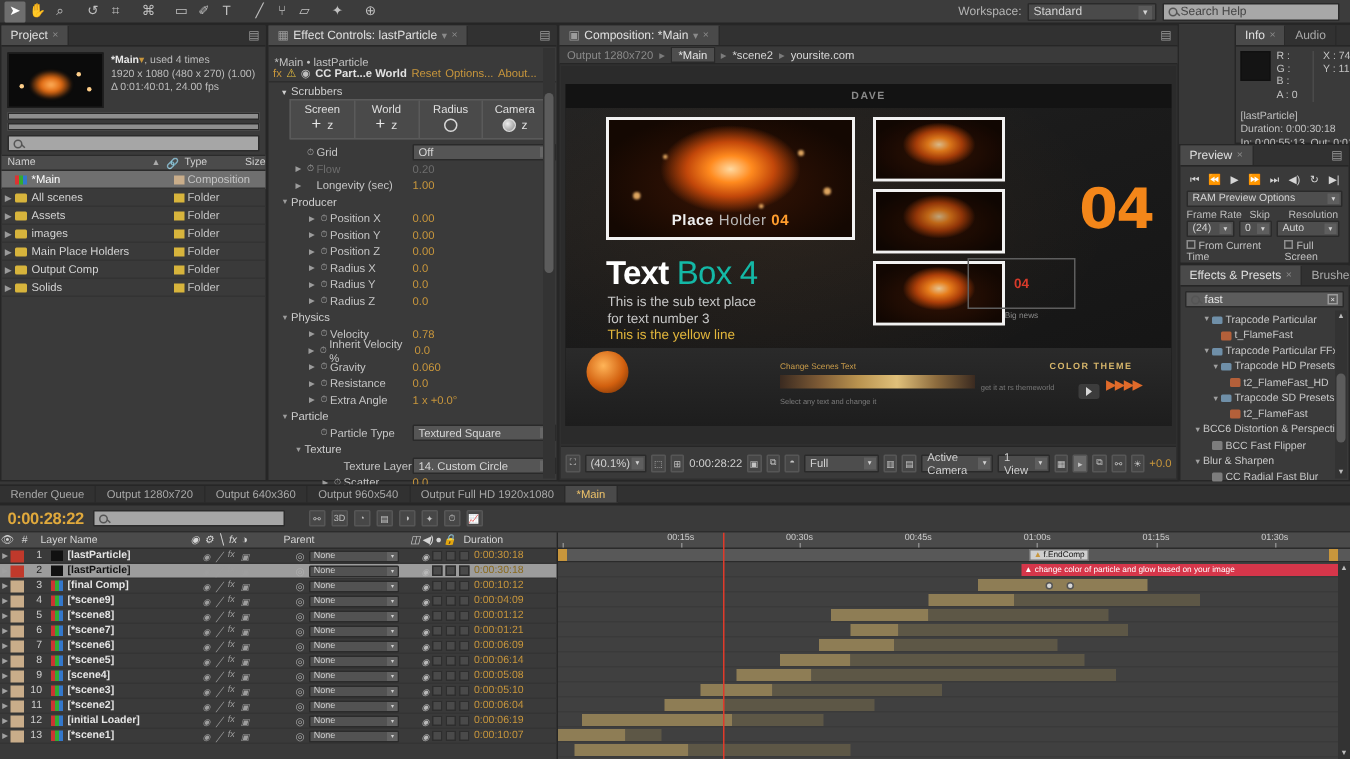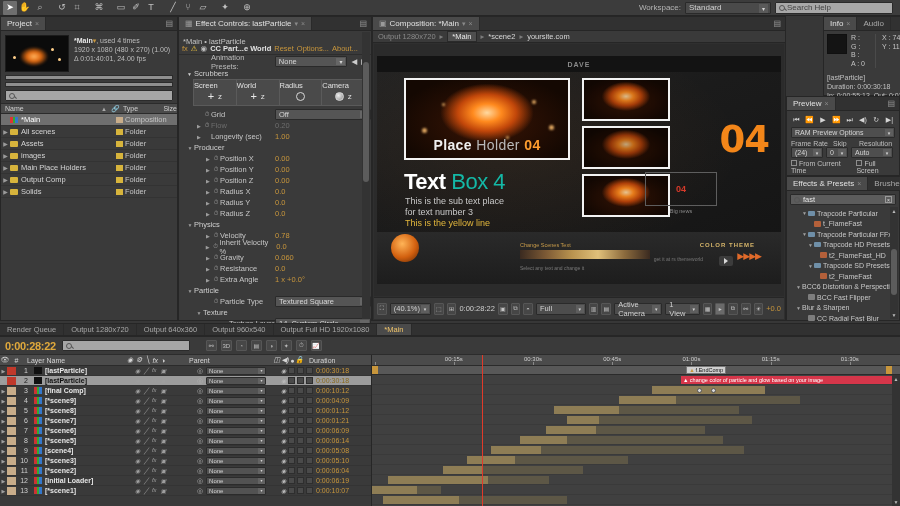--- a/index.html
+++ b/index.html
@@ -103,21 +103,21 @@
   .ec-presets{ display:flex; align-items:center; gap:4px; height:13px; padding:0 4px; font-size:7.5px;}
   .ec-presets .lb{ color:#bcbcbc; margin-left:28px;}
   .ddn{
     height:11px; background:#555; border:1px solid #2a2a2a; color:#d7d7d7;
     font-size:7.5px; display:flex; align-items:center; padding:0 3px; position:relative; border-radius:1px;
   }
   .ddn .a{ position:absolute; right:1px; top:1px; bottom:1px; width:9px; background:#666;
     display:flex;align-items:center;justify-content:center;font-size:6px;}
   .ec-scrub-t{ font-size:7.5px; color:#cfcfcf; padding:1px 0 1px 8px;}
   .scrubbers{ margin:0 6px 3px 14px; border:1px solid #5a5a5a; background:#4a4a4a; display:flex;}
-  .scg{ flex:1; border-right:1px solid #5a5a5a; padding:1px 0 2px;}
+  .scg{ flex:1; border-right:1px solid #5a5a5a; text-align:center; padding:1px 0 2px;}
   .scg:last-child{ border-right:none;}
   .scg .lb{ font-size:7.5px; color:#e0e0e0;}
   .scg .row{ display:flex; justify-content:center; gap:4px; align-items:center; height:13px;}
   .scg .pl{ font-size:11px; color:#e8e8e8; line-height:11px;}
   .scg .z{ font-size:8px; color:#e0e0e0;}
   .scg .circ{ width:9px;height:9px;border-radius:50%;border:1px solid #d8d8d8;}
   .scg .circ.f{ background:radial-gradient(circle at 35% 35%,#eee,#888); }
   .ec-rows{ overflow:hidden; }
   .ecr{ display:flex; align-items:center; height:11px; font-size:7.5px; padding-left:3px;}
   .ecr .tri{ width:8px; color:#9c9c9c; font-size:5px; text-align:center;}
@@ -145,21 +145,21 @@
   .bg-vig{ position:absolute; inset:0; background:radial-gradient(ellipse at 35% 40%, rgba(255,150,60,.07), transparent 60%);}
   .topstrip{ position:absolute; left:0; top:0; width:100%; height:16px; background:#131313;
     display:flex; align-items:center; justify-content:center; gap:14px;}
   .topstrip .logo{ color:#8a8a8a; font-size:7px; letter-spacing:1px; font-weight:bold;}
   .main-thumb{ position:absolute; left:27px; top:22px; width:166px; height:82px; border:2px solid #f2f2f2;
     overflow:hidden; background:#120c08;}
   .fire{ position:absolute; inset:0; background:
       radial-gradient(ellipse 40% 52% at 50% 42%, #ffd9a0 0%, #ff8a1e 22%, #c2470a 45%, rgba(60,15,0,0) 72%),
       radial-gradient(ellipse at 50% 55%, #3a1505 0%, #140802 80%);}
   .spark{ position:absolute; border-radius:50%; background:#ffc070; filter:blur(.8px); opacity:.85;}
-  .ph-label{ position:absolute; bottom:5px; width:100%; text-align:center; font-size:14px; letter-spacing:.4px;}
+  .ph-label{ position:absolute; bottom:5px; width:100%; text-align:center; font-size:10px; letter-spacing:.4px;}
   .ph-label .w{ color:#efefef; font-weight:bold;} .ph-label .g{ color:#b9b9b9;} .ph-label .o{ color:#ff9d2e; font-weight:bold;}
   .side-thumb{ position:absolute; left:205px; width:88px; height:43px; border:2px solid #f2f2f2; overflow:hidden; background:#140c06;}
   .st1{ top:22px;} .st2{ top:70px;} .st3{ top:118px;}
   .big04{ position:absolute; right:12px; top:62px; font-size:37px; color:#ff8c1a; font-weight:bold;
     font-family:"DejaVu Sans", sans-serif; letter-spacing:-1px; opacity:.95;}
   .tbox{ position:absolute; left:27px; top:113px; font-size:22px; letter-spacing:-.5px;}
   .tbox .b{ color:#ffffff; font-weight:bold;} .tbox .n{ color:#14b8a6;text-align:right;}
   .subtext{ position:absolute; left:28px; top:140px; font-size:9px; line-height:11px; color:#c8c8c8;}
   .subtext .yl{ color:#e2b63c;}
   .redbox{ position:absolute; left:268px; top:116px; width:72px; height:34px; border:1px solid #5e5e5e;}
@@ -478,29 +478,20 @@
     <div class="ec-bread">*Main • lastParticle</div>
     <div class="ec-fxhdr">
       <span style="color:#c8963c">fx</span>
       <span style="color:#e8c040">⚠</span>
       <span style="color:#bdbdbd">◉</span>
       <span class="nm">CC Part...e World</span>
       <span class="lnk">Reset</span>
       <span class="lnk">Options...</span>
       <span class="lnk">About...</span>
     </div>
-    <div class="ec-presets">
-      <span class="lb">Animation Presets:</span>
-      <div class="ddn" style="width:76px">
-        <span>None</span>
-        <span class="a">▾</span>
-      </div>
-      <span style="color:#ccc">◀</span>
-      <span style="color:#ccc">▶</span>
-    </div>
     <div class="ec-scrub-t">
       <span style="font-size:5px">▼</span>
       <span>Scrubbers</span>
     </div>
     <div class="scrubbers" id="scrubbers">
         <div class="scg">
           <div class="lb">Screen</div>
           <div class="row">
             <span class="pl">+</span>
             <span class="z">z</span>

